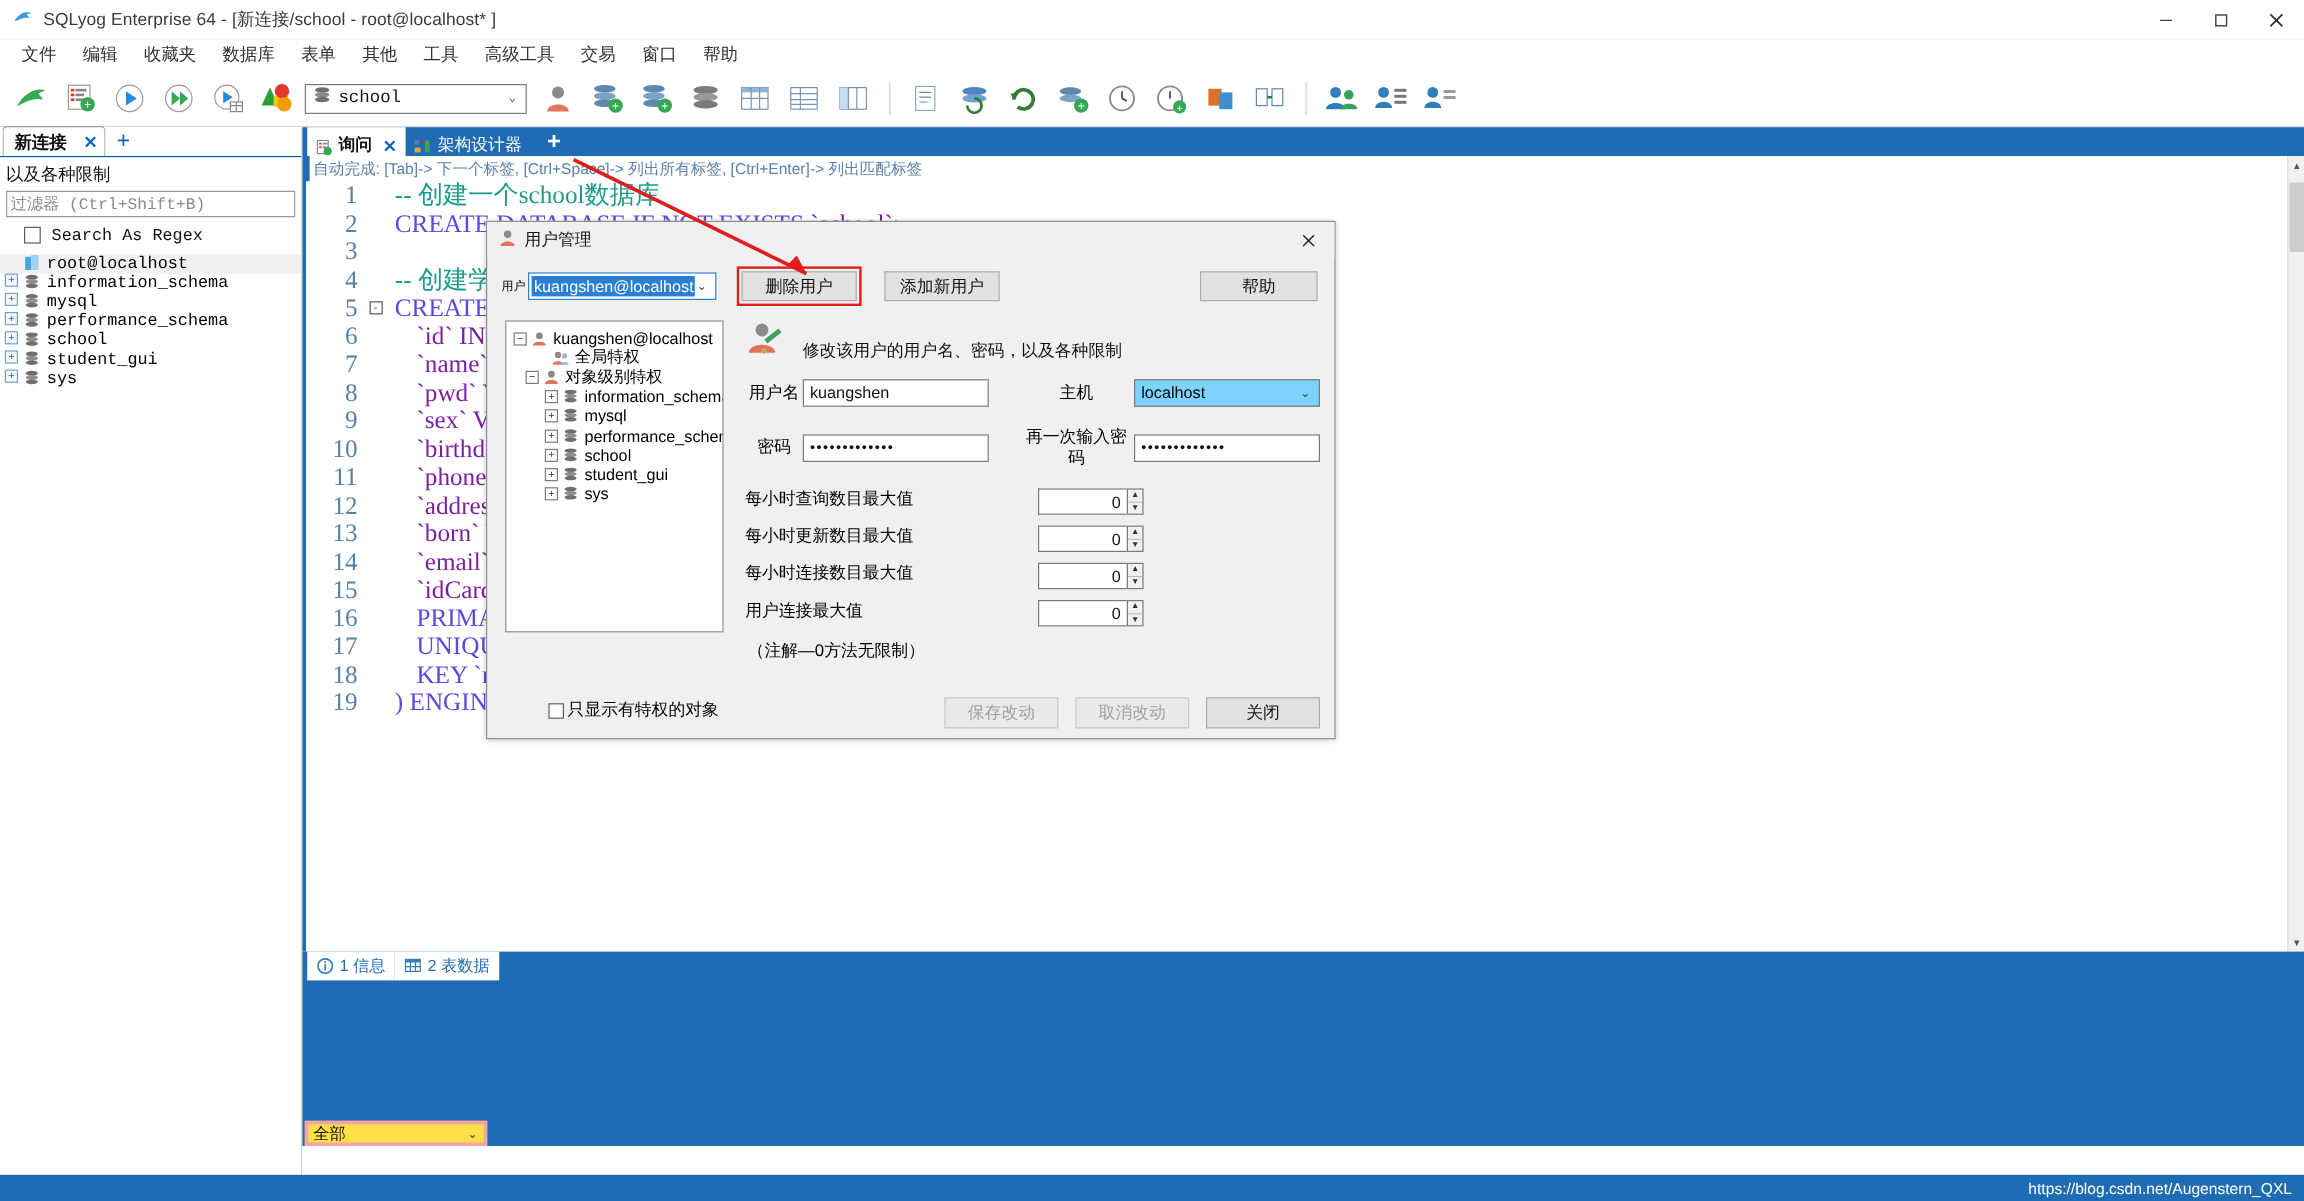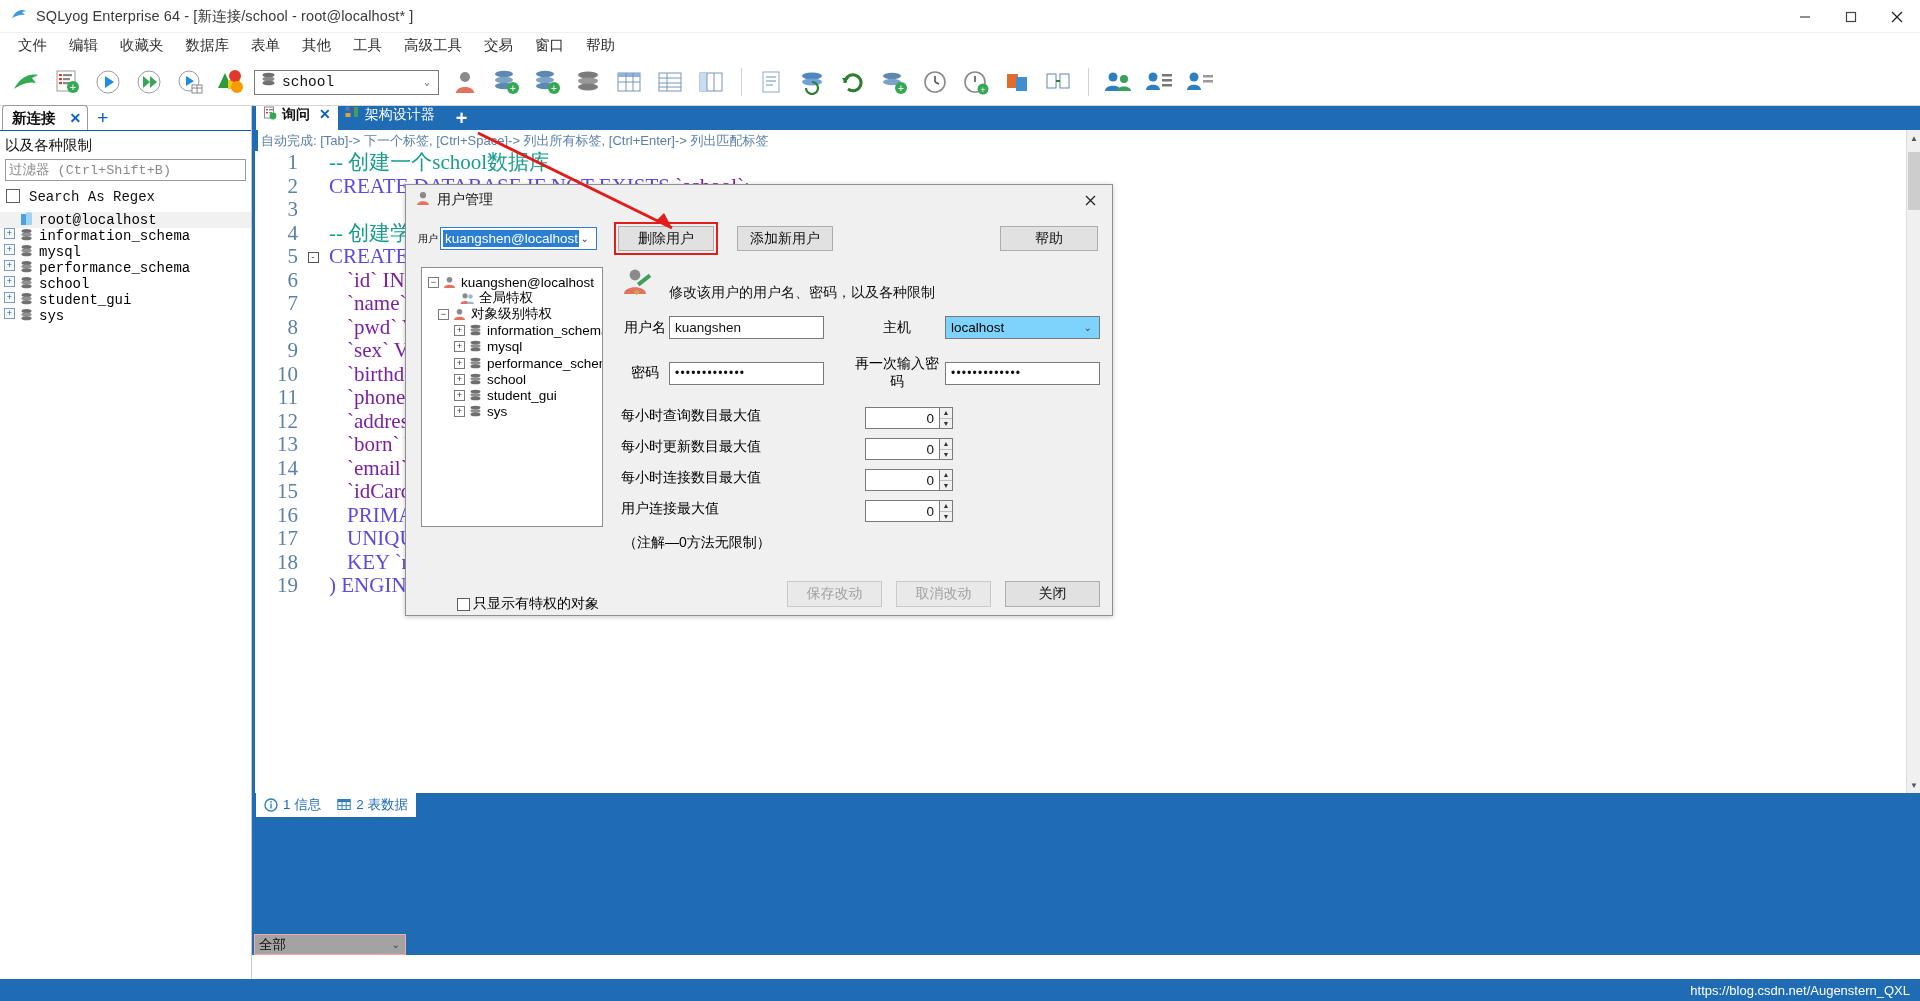--- a/index.html
+++ b/index.html
@@ -86,21 +86,21 @@
   }
   .conn-tab .x { margin-left:14px; color:#0a5fc2; font-weight:bold; font-size:14px; }
   .conn-plus { color:#0a5fc2; font-size:19px; margin-left:9px; margin-bottom:1px; }
 
   .filter-label { font-size:14.5px; padding:5px 0 4px 5px; color:#111; }
   .filter-input {
     margin:0 5px; height:22px; border:1px solid #9a9a9a; background:#fff;
     display:flex; align-items:center; padding-left:3px;
     font-family:"Liberation Mono", monospace; font-size:13.5px; color:#8a8a8a;
   }
-  .regex-row { display:flex; padding:8px 0 4px 6px; }
+  .regex-row { display:flex; padding:8px 0 4px 20px; }
   .cbox {
     width:14px; height:14px; border:1px solid #5d5d5d; background:#fff;
     display:inline-block; margin-right:9px;
   }
   .regex-row span.lbl { font-family:"Liberation Mono", monospace; font-size:14px; color:#111; }
 
   .tree { padding-top:3px; font-family:"Liberation Mono", monospace; font-size:14px; }
   .tnode { display:flex; align-items:flex-start; height:16px; padding-left:4px; }
   .tnode.root { background:#f1f1f1; }
   .tnode .exp {
@@ -112,21 +112,21 @@
   .tnode .tico { margin-right:6px; display:flex; align-items:center; flex:none; }
   .tnode .tlabel { color:#000; }
 
   
   .rightpane { flex:1; position:relative; background:#fff; }
   .q-tabs {
     height:24px; background:#1f6cb5; display:flex; align-items:center;
     padding-left:4px;
   }
   .q-tab {
-    height:24px; display:flex; align-items:flex-start; padding:0 7px;
+    height:24px; display:flex; align-items:flex-end; padding:0 7px;
     font-size:14px; color:#fff;
   }
   .q-tab.active { background:#ffffff; color:#111; font-weight:bold; }
   .q-tab .x { margin-left:9px; color:#0a5fc2; font-weight:bold; }
   .q-tab .tico { margin-right:5px; display:flex; }
   .q-plus { color:#fff; font-size:20px; margin-left:14px; font-weight:bold; }
 
   .hint-row {
     font-size:13px; color:#5a7fa8; padding:2px 0 1px 3px;
     font-family:"Liberation Sans", sans-serif;
@@ -171,21 +171,21 @@
   }
   .res-tabs { display:flex; align-items:center; height:24px; padding-left:4px; }
   .res-tab {
     height:24px; display:flex; align-items:center; padding:0 8px; font-size:13.5px; color:#fff;
   }
   .res-tab.white { background:#ffffff; color:#1f6cb5; }
   .res-tab .tico { margin-right:5px; display:flex; }
 
   .bottom-combo {
     position:absolute; left:2px; bottom:0; width:152px; height:21px;
-    background:#a3a3a3; border:1px solid #fca5a5; display:flex; align-items:center;
+    background:#fde047; border:3px solid #fca5a5; display:flex; align-items:center;
     font-size:13.5px; padding-left:4px; color:#111;
   }
   .bottom-combo .carrow { margin-left:auto; margin-right:5px; font-size:10px; color:#444; }
 
   
   .statusbar {
     position:absolute; left:0; right:0; bottom:0; height:22px; background:#1f6cb5;
     display:flex; align-items:center; justify-content:flex-end;
   }
   .statusbar .url { color:#ffffff; font-size:13px; padding-right:10px; }
@@ -271,21 +271,21 @@
   }
   .spin .sb {
     width:14px; border:1px solid #7a7a7a; background:#f0f0f0;
     display:flex; flex-direction:column;
   }
   .spin .sb div { flex:1; display:flex; align-items:center; justify-content:center; font-size:7px; color:#333; }
   .spin .sb div:first-child { border-bottom:1px solid #bdbdbd; }
   .note { font-size:14px; margin-top:12px; margin-left:2px; }
 
   .dlg-footer { position:absolute; left:0; right:0; bottom:0; height:44px; }
-  .foot-left { position:absolute; left:16px; top:24px; display:flex; align-items:center;padding-left:35px; }
+  .foot-left { position:absolute; left:16px; top:12px; display:flex; align-items:center;padding-left:35px; }
   .foot-left .cbox2 { width:13px; height:13px; border:1px solid #5d5d5d; background:#fff; margin-right:3px; }
   .foot-left .fl-lab { font-size:14px; }
   .foot-right { position:absolute; right:12px; top:10px; display:flex; }
   .foot-right .btn { width:95px; height:26px; margin-left:14px; }
 
   
   .annot { position:absolute; left:0; top:0; width:1920px; height:1001px; pointer-events:none; }
 </style>
 </head>
 <body>

